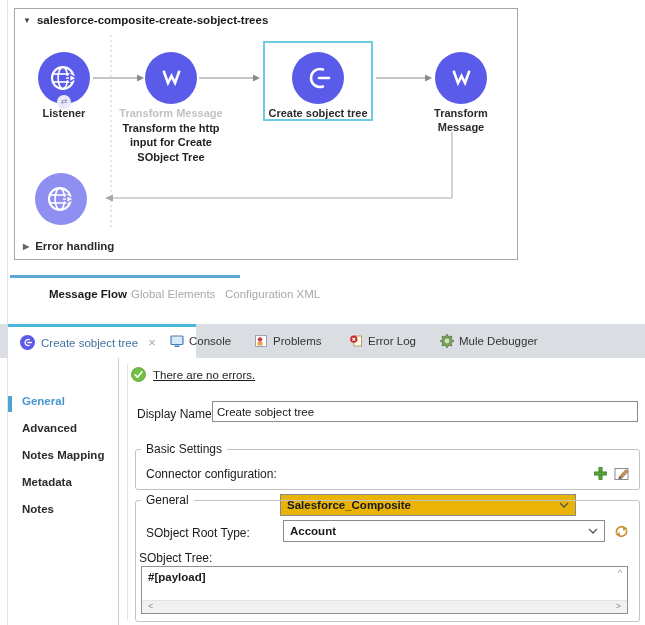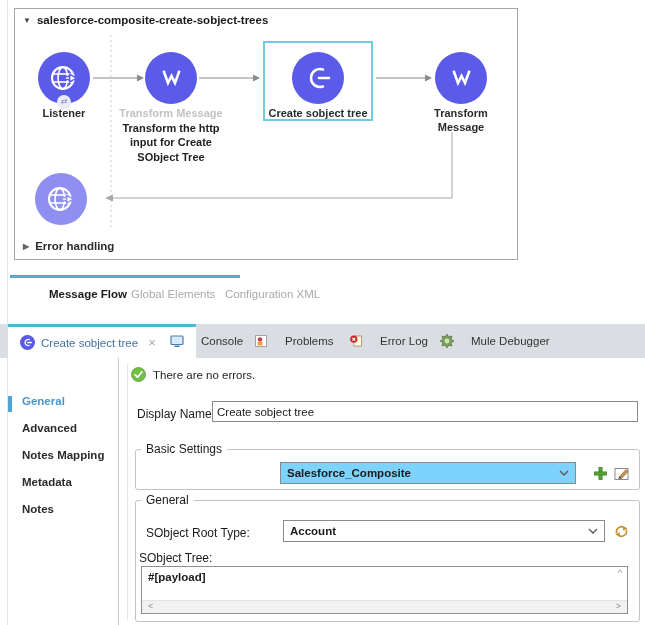--- a/index.html
+++ b/index.html
@@ -29,42 +29,42 @@
   .hscroll-accent { position:absolute; left:10px; top:275px; width:230px; height:3px; background:#55a8d8; }
   .editor-tab { position:absolute; top:288px; font-size:11.5px;padding-left:36px; }
   .editor-tab.active { font-weight:700; color:#1a1a1a; }
   .editor-tab.inactive { color:#a9a9a9; }
 
   
   .panel-tabbar { position:absolute; left:0; top:324px; width:645px; height:34px; background:#dadee3; }
   .panel-tab-active { position:absolute; left:8px; top:324px; width:188px; height:34px; background:#ffffff; border-top:3px solid #49b6da; display:flex; align-items:center; padding-left:12px; gap:6px; }
   .panel-tab-active .lbl { font-size:11.5px; color:#41729f; }
   .panel-tab-active .close { color:#a6a6a6; font-size:13px; margin-left:4px; }
-  .panel-tab { position:absolute; top:324px; height:34px; display:flex; align-items:center; gap:17px; font-size:11.5px; color:#333; }
+  .panel-tab { position:absolute; top:324px; height:34px; display:flex; align-items:center; gap:5px; font-size:11.5px; color:#333; }
 
   .mini-circle { width:15px; height:15px; border-radius:50%; background:#5a5be8; display:flex; align-items:center; justify-content:center; flex:0 0 auto; }
 
   
   .sidebar-sep { position:absolute; left:118px; top:358px; width:1px; height:267px; background:#cccccc; }
   .content-sep { position:absolute; left:127px; top:364px; width:1px; height:256px; background:#e2e2e2; }
   .side-item { position:absolute; left:22px; font-size:11.5px; font-weight:600; color:#2b2b2b; }
   .side-item.active { color:#4597ce; }
   .side-bar-accent { position:absolute; left:8px; width:4px; height:16px; background:#4da4d4; }
 
   .status-row { position:absolute; left:131px; top:367px; display:flex; align-items:center; gap:7px; }
-  .status-row .txt { font-size:11.5px; color:#1f1f1f; }
+  .status-row .txt { font-size:11.5px; color:#1f1f1f;text-decoration:underline; }
 
   .form-label { position:absolute; font-size:12px; color:#1a1a1a; }
   .text-input { position:absolute; border:1px solid #8a8a8a; background:#fff; font-family:"Liberation Sans",sans-serif; font-size:11.5px; padding:0 4px; color:#1a1a1a; }
 
   .groupbox { position:absolute; border:1px solid #c3c3c3; border-radius:3px; }
   .legend { position:absolute; background:#ffffff; padding:0 5px; font-size:12px; color:#1a1a1a; }
 
   .combo { position:absolute; height:22px; border:1px solid #8a8a8a; display:flex; align-items:center; justify-content:space-between; padding:0 6px; font-size:11.5px; font-weight:600; color:#1a1a1a; }
-  .combo.gray { background:#7dd3fc; }
+  .combo.gray { background:#eab308;margin-top:32px; }
   .combo.white { background:#ffffff; }
 
   .icon-btn { position:absolute; width:18px; height:18px; display:flex; align-items:center; justify-content:center; }
 
   .tree-box { position:absolute; left:141px; top:566px; width:487px; height:48px; border:1px solid #8f8f8f; background:#fff; }
   .tree-box .value { position:absolute; left:6px; top:4px; font-size:11.5px; font-weight:700; color:#1a1a1a; }
   .tree-box .up { position:absolute; right:5px; top:1px; font-size:9px; color:#9a9a9a; }
   .tree-box .hbar { position:absolute; left:0; right:0; bottom:0; height:13px; background:#f1f1f1; border-top:1px solid #e3e3e3; }
   .tree-box .hbar .l { position:absolute; left:6px; top:0; font-size:9px; color:#8f8f8f; }
   .tree-box .hbar .r { position:absolute; right:6px; top:0; font-size:9px; color:#8f8f8f; }
@@ -213,20 +213,21 @@
       <polyline points="4.2,7.8 6.6,10.2 10.8,5" fill="none" stroke="#fff" stroke-width="1.8" stroke-linecap="round" stroke-linejoin="round"></polyline>
     </svg>
     <span class="txt">There are no errors.</span>
   </div>
 
   <div class="form-label" style="left:137px; top:407px;">Display Name:</div>
   <input class="text-input" style="left: 212px; top: 401px; width: 426px; height: 21px;" value="Create sobject tree">
 
   <div class="groupbox" style="left:135px; top:449px; width:505px; height:41px;"></div>
   <div class="legend" style="left:141px; top:442px;">Basic Settings</div>
+  <div class="form-label" style="left:146px; top:467px;">Connector configuration:</div>
   <div class="combo gray" style="left:280px; top:462px; width:296px;">
     <span>Salesforce_Composite</span>
     <svg width="10" height="6" viewBox="0 0 10 6">
       <polyline points="1,1 5,5 9,1" fill="none" stroke="#555" stroke-width="1.3"></polyline>
     </svg>
   </div>
   <span class="icon-btn" style="left:591px; top:464px;">
     <svg width="15" height="15" viewBox="0 0 16 16">
       <rect x="6.3" y="1.5" width="3.4" height="13" fill="#57a63a" stroke="#3f7d28" stroke-width="0.8"></rect>
       <rect x="1.5" y="6.3" width="13" height="3.4" fill="#57a63a" stroke="#3f7d28" stroke-width="0.8"></rect>

